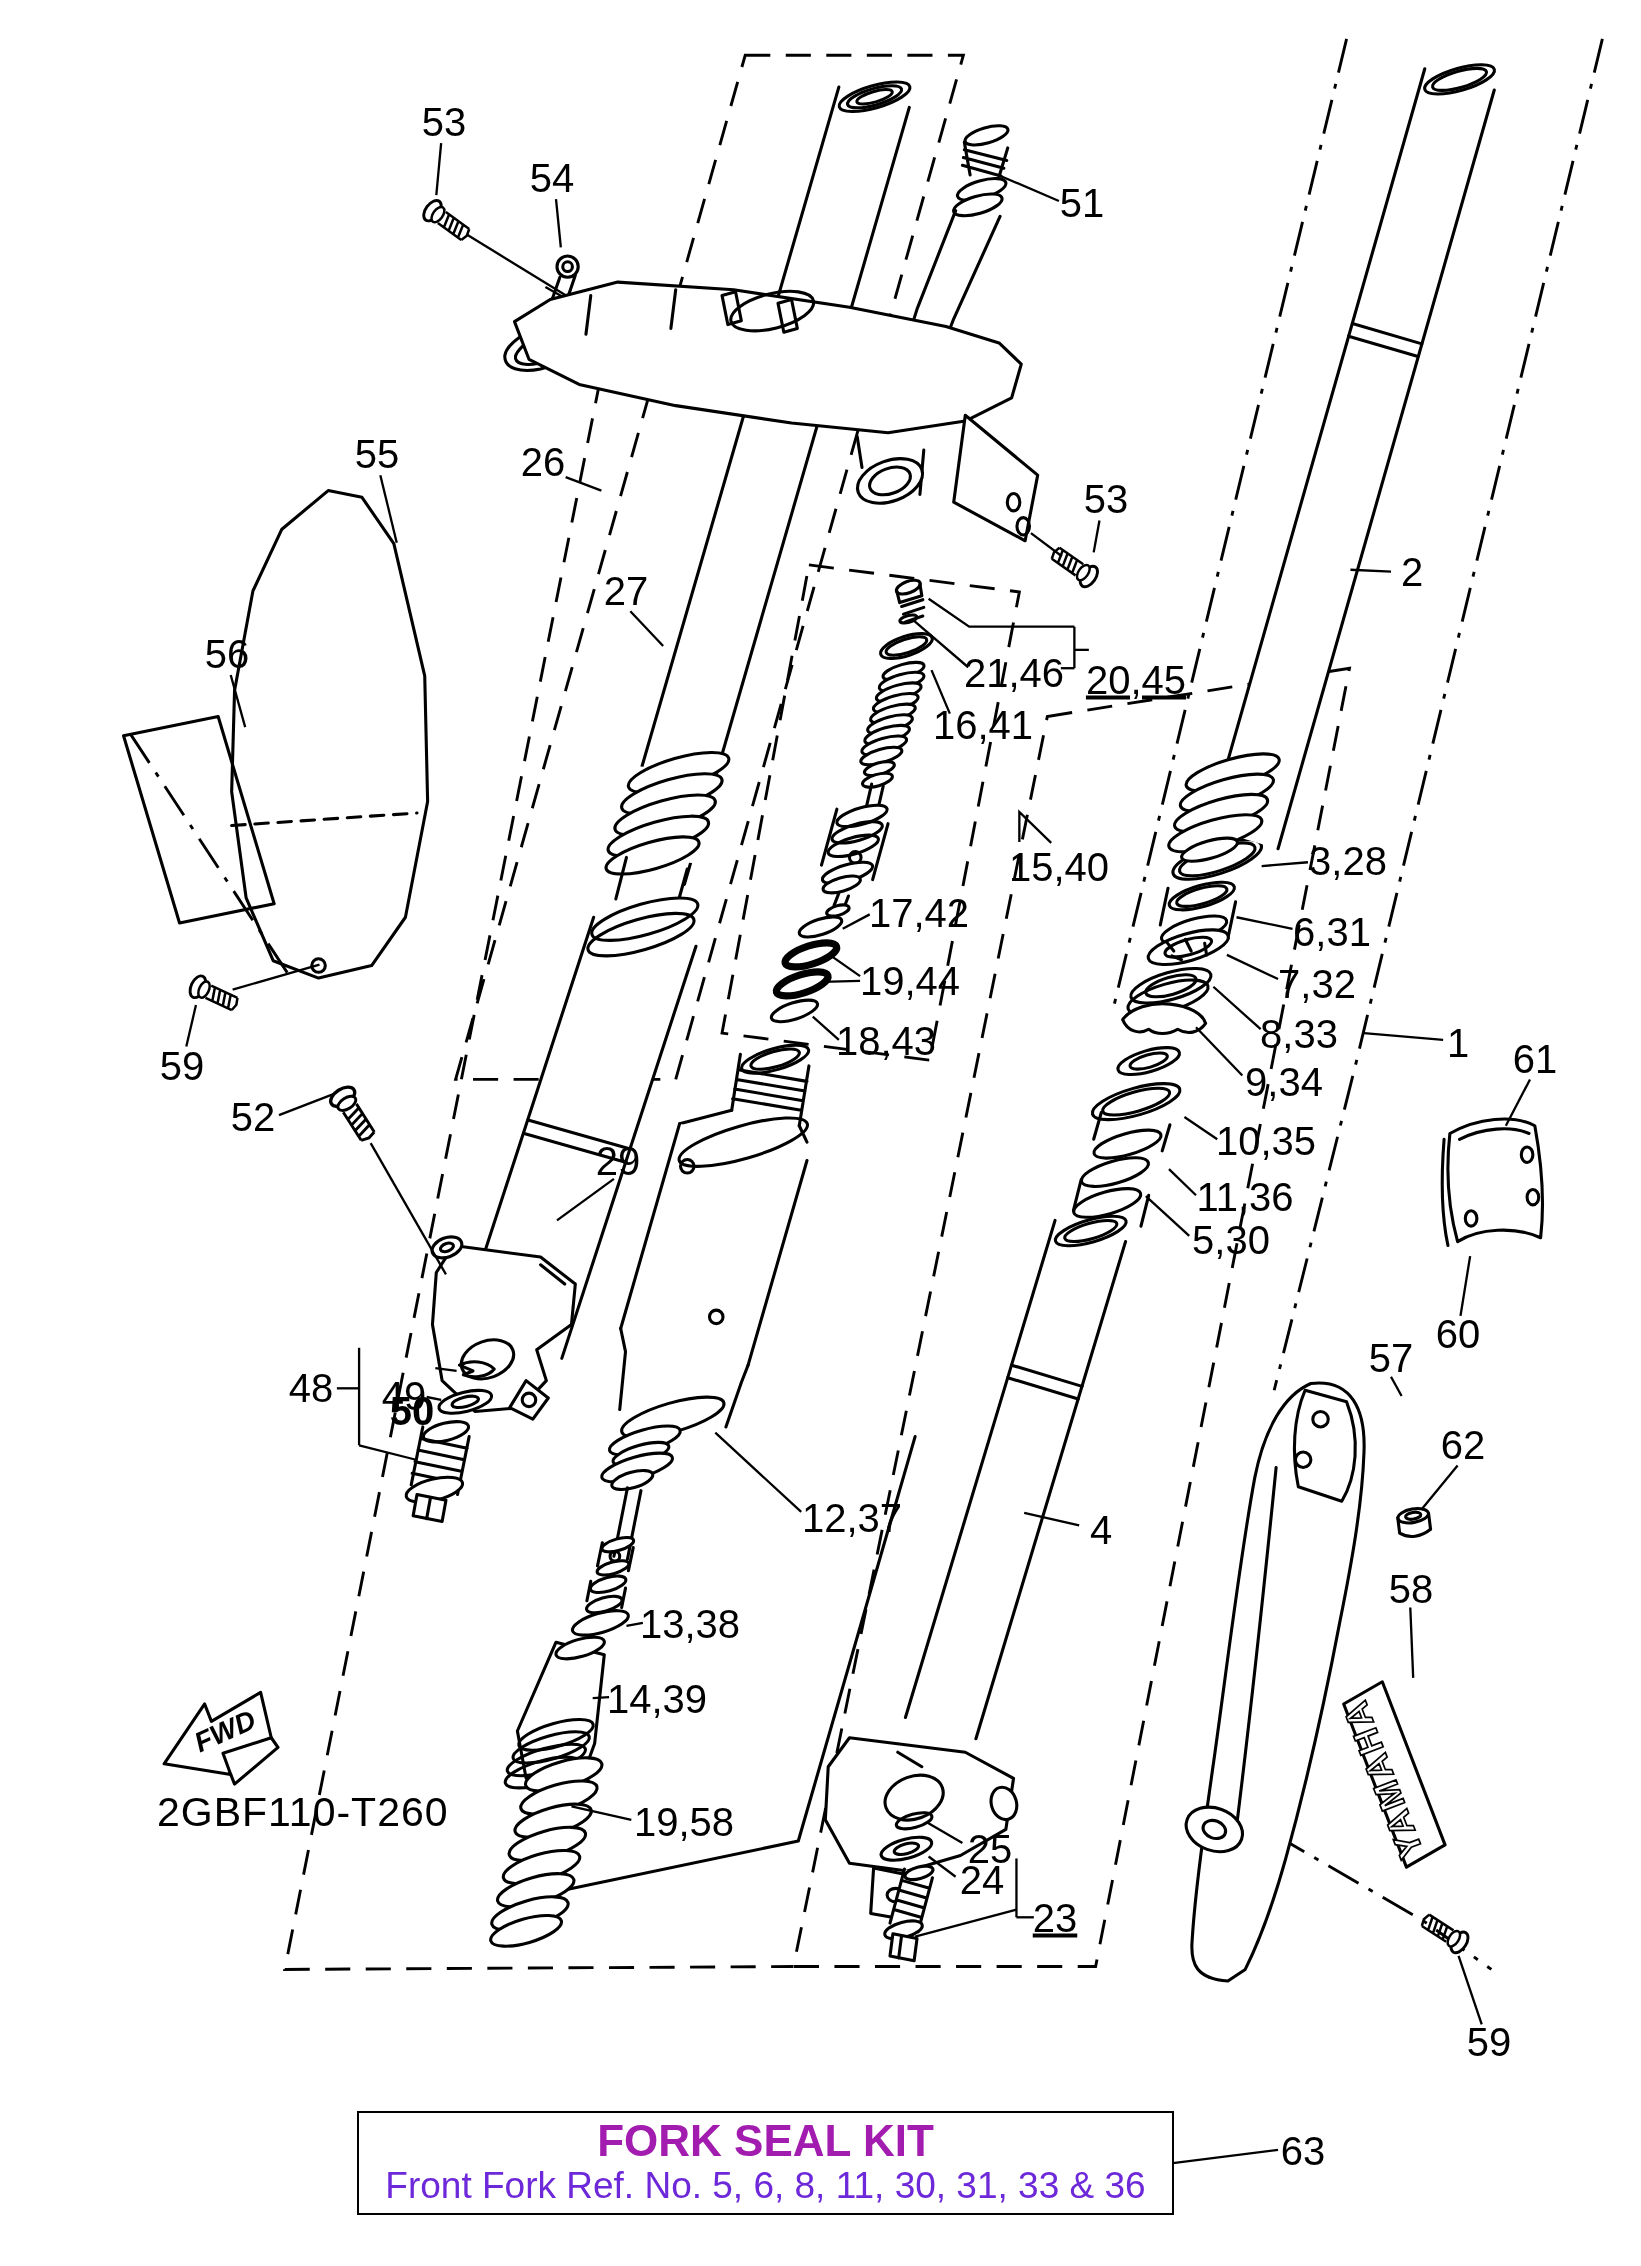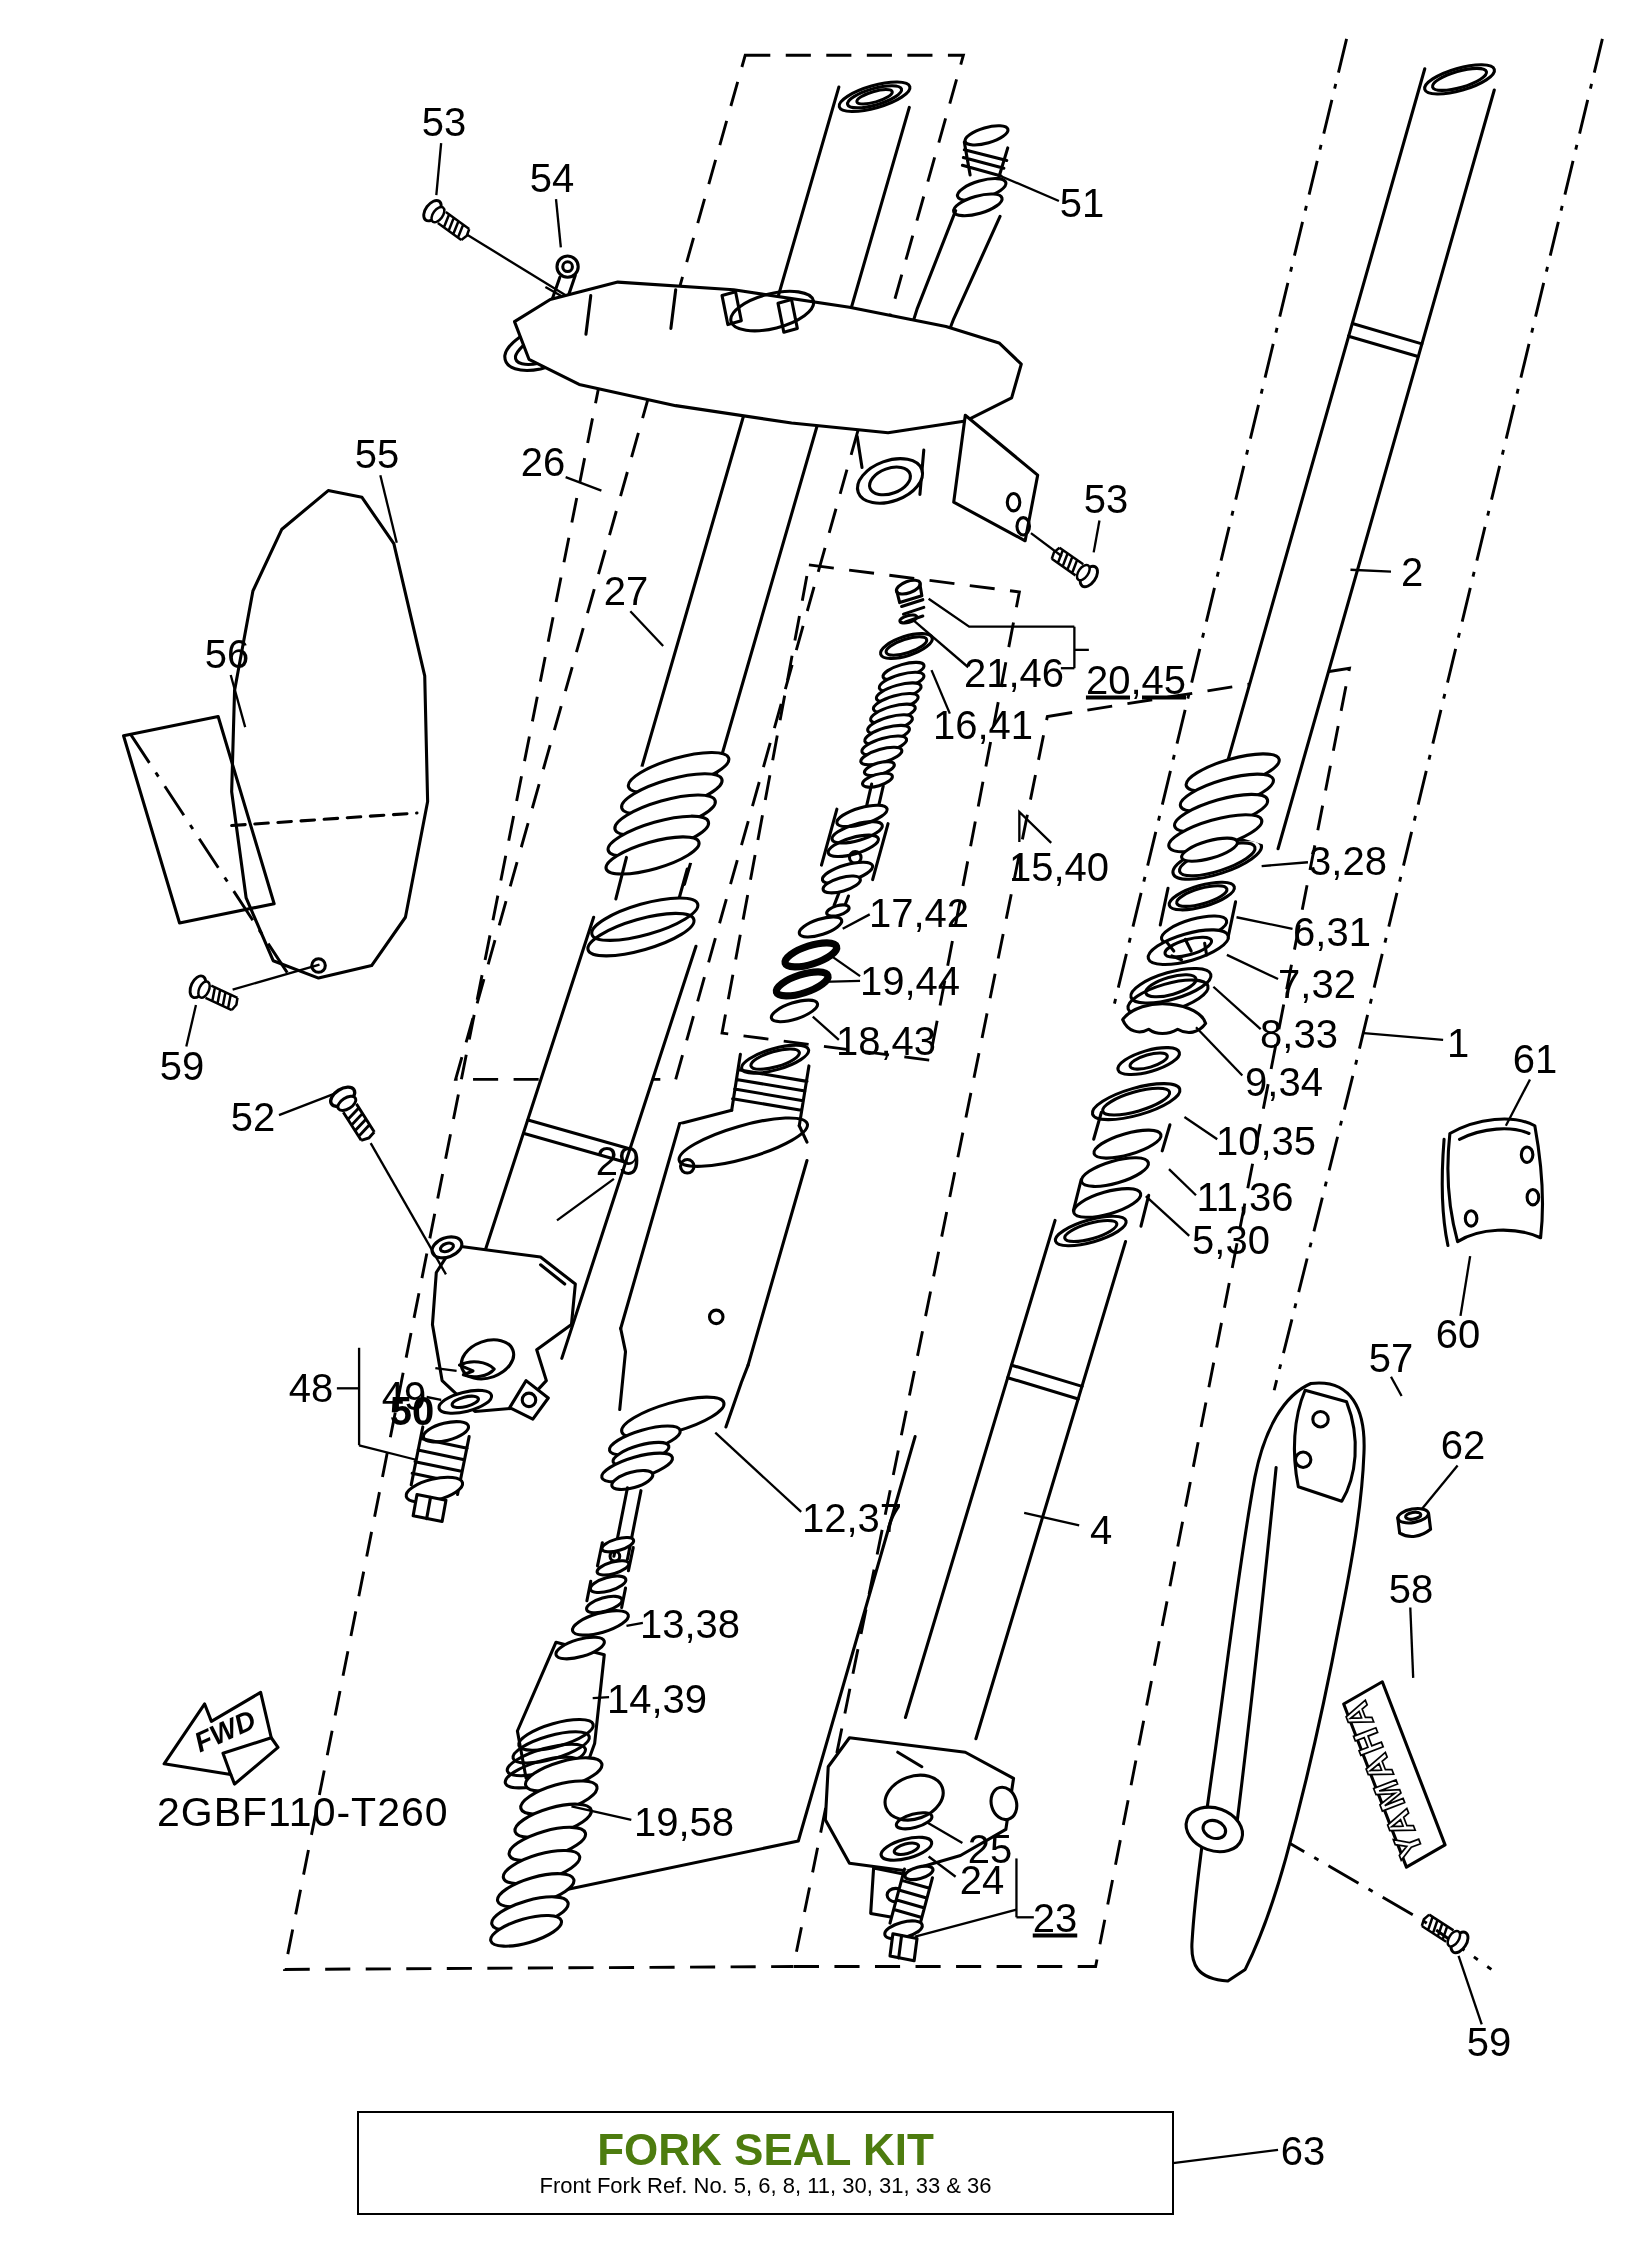--- a/index.html
+++ b/index.html
@@ -4,22 +4,22 @@
 <style>
   html,body{margin:0;padding:0;background:#ffffff;}
   #stage{position:relative;width:1641px;height:2266px;background:#ffffff;overflow:hidden;
          font-family:"Liberation Sans", sans-serif;}
   #art{position:absolute;left:0;top:0;}
   #callout-layer{position:absolute;left:0;top:0;width:1641px;height:2266px;pointer-events:none;}
   .callout{position:absolute;transform:translate(-50%,-50%);font-size:40px;color:#000;
            white-space:nowrap;letter-spacing:0px;}
   #fsk-box{position:absolute;left:357px;top:2111px;width:813px;height:100px;border:2.9px solid #000;
            background:#fff;display:flex;flex-direction:column;align-items:center;justify-content:center;}
-  #fsk-title{font-size:44px;font-weight:bold;color:#4d7c0f;line-height:1.05;}
-  #fsk-subtitle{font-size:22px;color:#000000;line-height:1.2;}
+  #fsk-title{font-size:44px;font-weight:bold;color:#a21caf;line-height:1.05;}
+  #fsk-subtitle{font-size:37px;color:#6d28d9;line-height:1.2;}
   #code-label{position:absolute;left:157px;top:1789px;font-size:41px;color:#000;letter-spacing:1px;}
   svg .ln{stroke:#000;stroke-width:3.2;fill:none;stroke-linecap:round;stroke-linejoin:round;}
   svg .lnw{stroke:#000;stroke-width:3.2;fill:#fff;stroke-linecap:round;stroke-linejoin:round;}
   svg .thick{stroke:#000;stroke-width:7.5;fill:none;}
   svg .dash{stroke:#000;stroke-width:3;fill:none;stroke-dasharray:26 16;}
   svg .dashdot{stroke:#000;stroke-width:3;fill:none;stroke-dasharray:36 12 5 12;}
   svg .leader{stroke:#000;stroke-width:2.4;fill:none;}
 </style>
 </head>
 <body>

